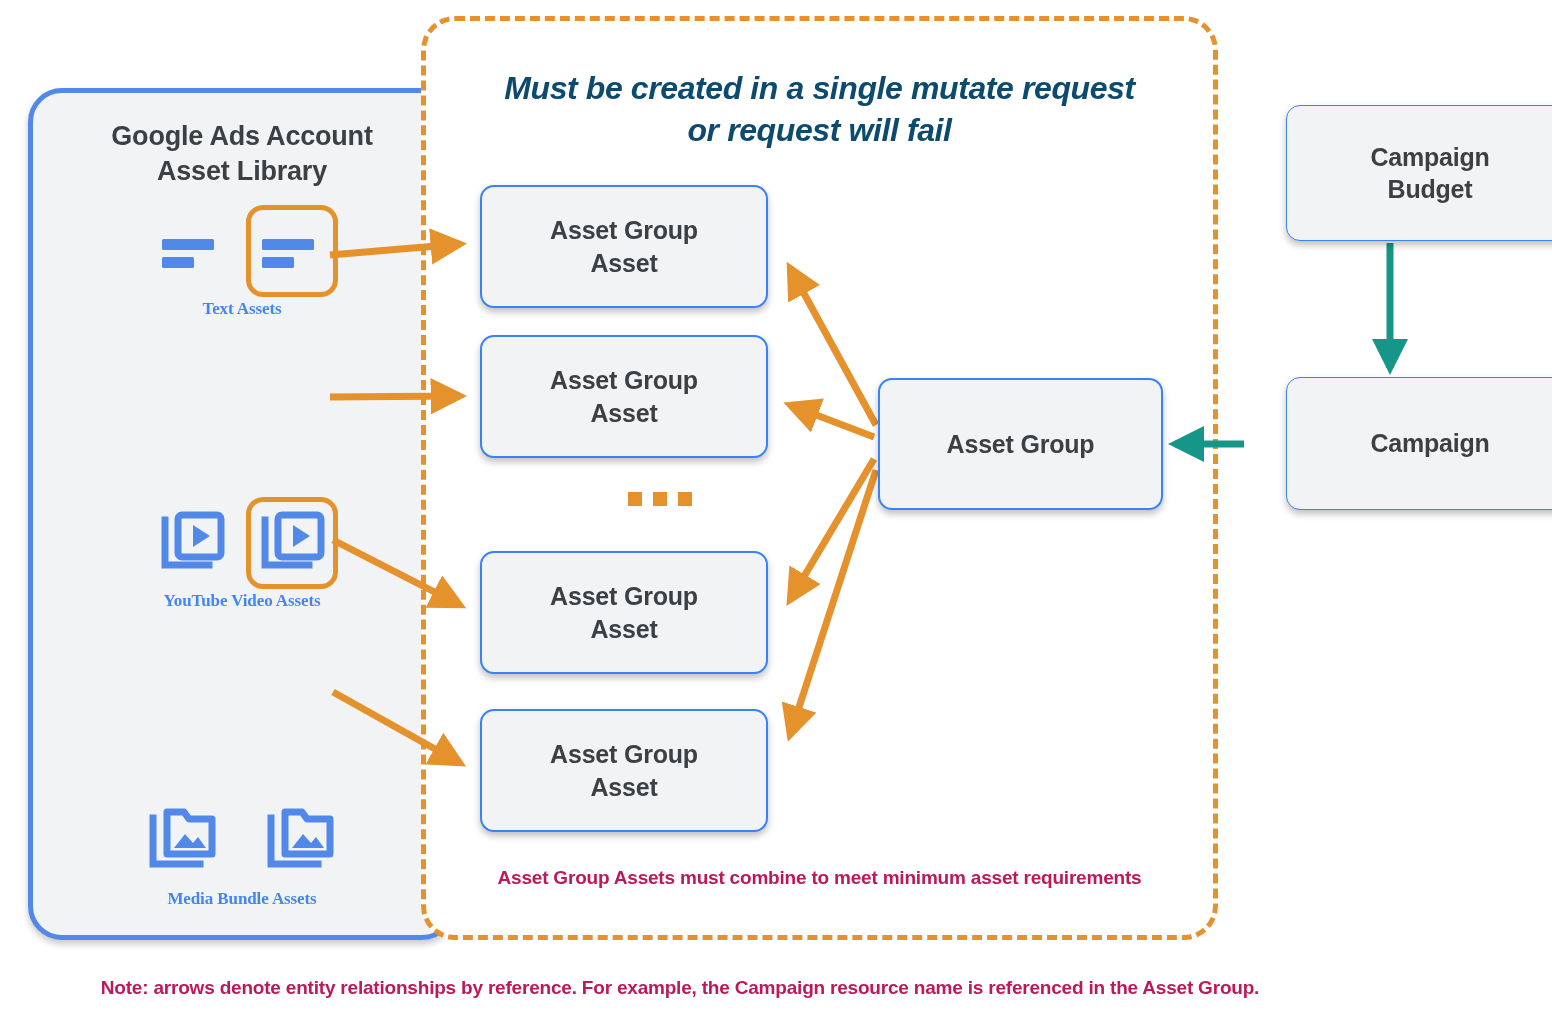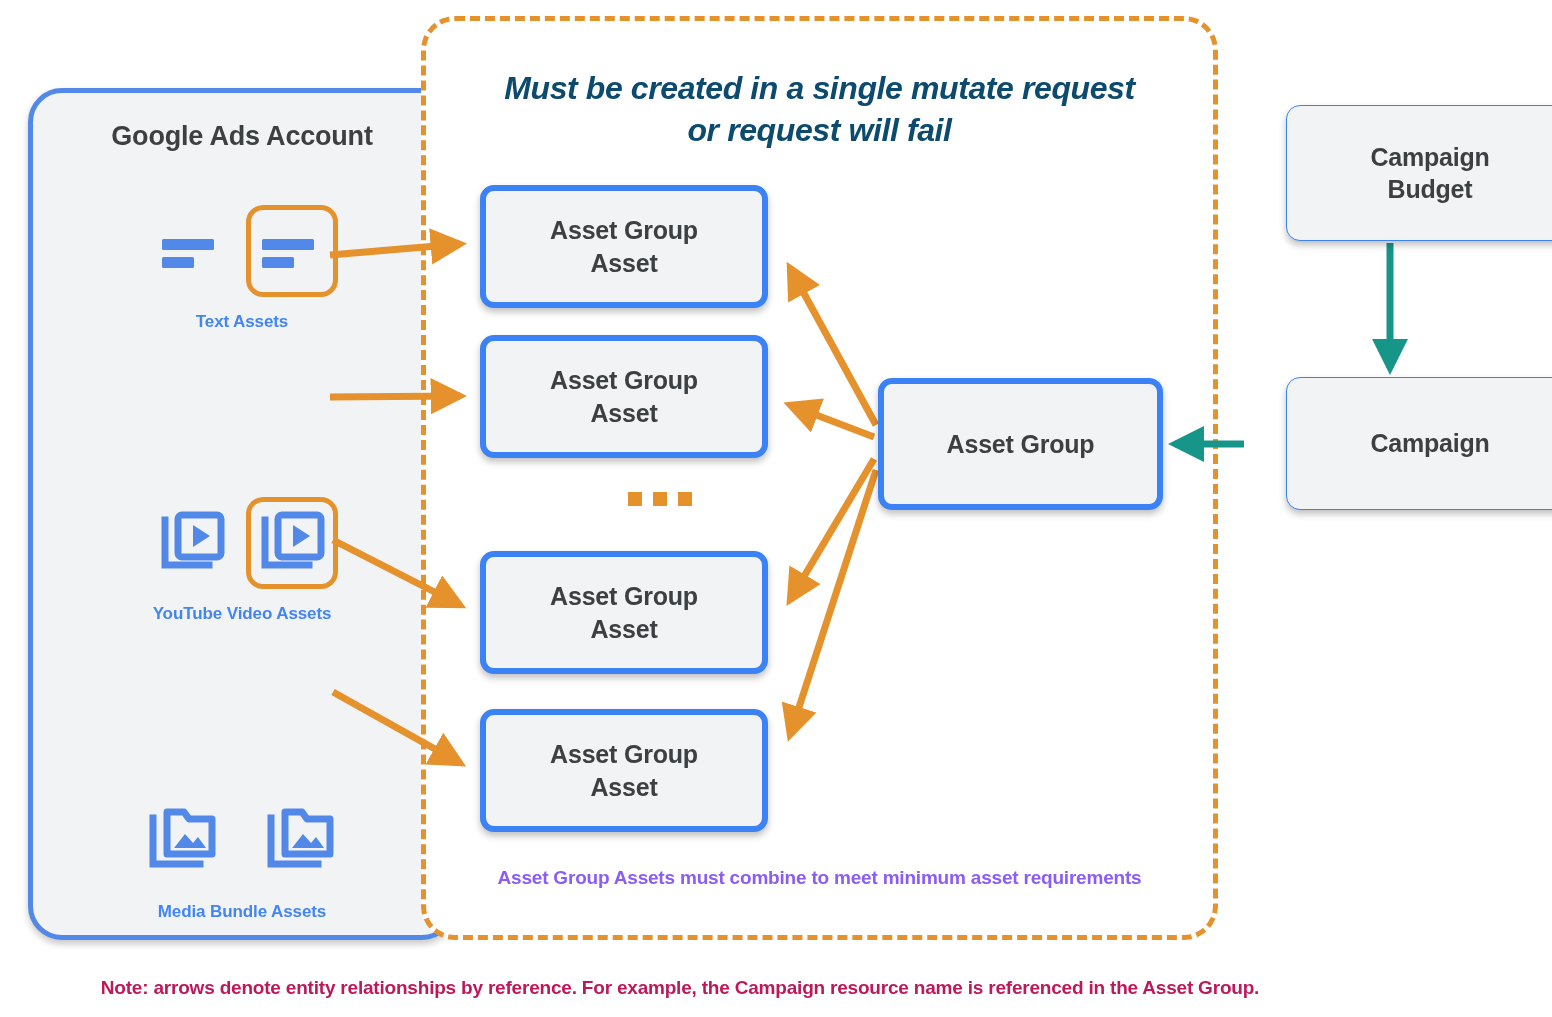--- a/index.html
+++ b/index.html
@@ -17,53 +17,53 @@
   }
   .library-title{
     position:absolute;left:0;top:26px;width:100%;text-align:center;
     font-size:27px;font-weight:bold;color:#3c4043;line-height:1.28;
     letter-spacing:-.2px;
   }
 
   .asset-row{position:absolute;left:0;width:100%;}
   .asset-icons{position:relative;height:96px;display:flex;
     align-items:center;justify-content:center;gap:8px;}
-  .asset-caption{margin-top:13px;text-align:center;font-size:17px;
-    font-weight:bold;color:#4285f4;letter-spacing:-.1px;}
+  .asset-caption{margin-top:0;text-align:center;font-size:17px;
+    font-weight:bold;color:#4285f4;letter-spacing:-.1px;font-family:Liberation Serif, serif;}
 
   .icon-wrap{width:92px;height:92px;display:flex;align-items:center;
     justify-content:center;box-sizing:border-box;}
   .icon-wrap.boxed{border:5px solid #e5912c;border-radius:17px;}
 
   
   .mutate-box{
     position:absolute;left:421px;top:16px;width:797px;height:924px;
     border:5px dashed #e5912c;border-radius:34px;background:#ffffff;
     box-sizing:border-box;
   }
   .mutate-title{
     position:absolute;left:0;top:46px;width:100%;text-align:center;
     font-size:32px;font-weight:bold;font-style:italic;color:#0c4a6e;
     line-height:1.32;letter-spacing:-.4px;
   }
   .mutate-footnote{
     position:absolute;left:0;bottom:46px;width:100%;text-align:center;
-    font-size:19px;font-weight:bold;color:#8b5cf6;letter-spacing:-.2px;
+    font-size:19px;font-weight:bold;color:#be185d;letter-spacing:-.2px;
   }
 
   
   .node{
     position:absolute;background:#f2f3f4;border-radius:14px;
     box-sizing:border-box;display:flex;align-items:center;
     justify-content:center;text-align:center;
     box-shadow:0 4px 7px rgba(0,0,0,.25);
     font-size:25px;font-weight:bold;color:#3c4043;line-height:1.3;
     letter-spacing:-.2px;padding:4px;
   }
-  .node.orange{border:6px solid #3b82f6;}
+  .node.orange{border:2px solid #3b82f6;}
   .node.teal{border:1px solid #3b82f6;margin-left:40px;}
 
   .aga1{left:480px;top:185px;width:288px;height:123px;}
   .aga2{left:480px;top:335px;width:288px;height:123px;}
   .aga3{left:480px;top:551px;width:288px;height:123px;}
   .aga4{left:480px;top:709px;width:288px;height:123px;}
   .asset-group{left:878px;top:378px;width:285px;height:132px;}
   .campaign-budget{left:1246px;top:105px;width:288px;height:136px;}
   .campaign{left:1246px;top:377px;width:288px;height:133px;}
 
@@ -81,20 +81,21 @@
     pointer-events:none;}
 </style>
 </head>
 <body>
 
 <div id="stage">
 
   <div class="library-panel">
     <div class="library-title">
       <div>Google Ads Account</div>
+      <div>Asset Library</div>
     </div>
 
     <div class="asset-row" style="top:110px">
       <div class="asset-icons">
         <div class="icon-wrap">
           <svg width="64" height="48" viewBox="0 0 64 48">
             <rect x="2" y="12" width="52" height="11" rx="1.5" fill="#5289e8"></rect>
             <rect x="2" y="30" width="32" height="11" rx="1.5" fill="#5289e8"></rect>
           </svg>
         </div>

